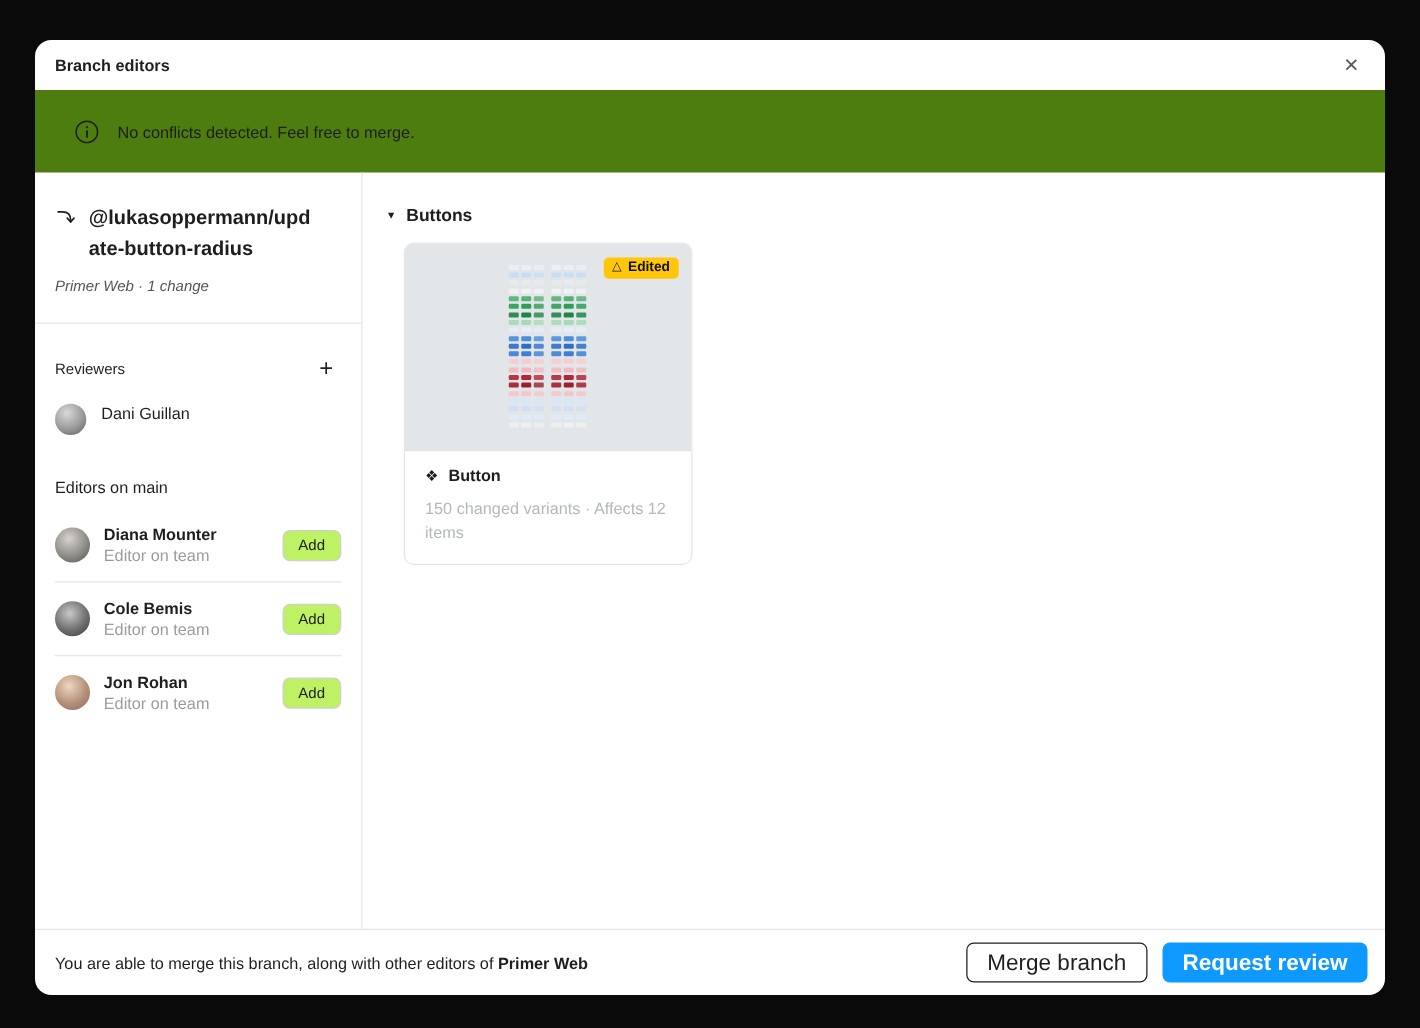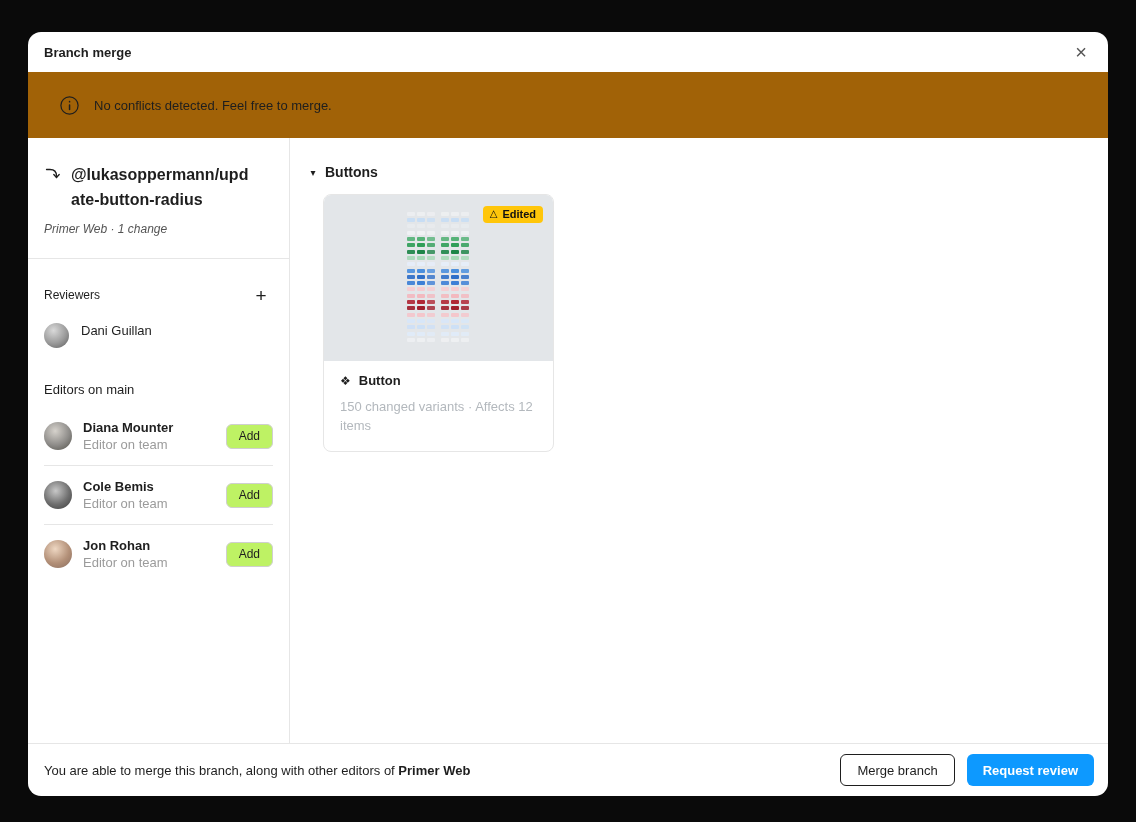--- a/index.html
+++ b/index.html
@@ -71,36 +71,36 @@
   .tchip.gapr{margin-right:6px;}
   .card-body{padding:12px 16px 16px;}
   .comp-row{display:flex;align-items:center;gap:8px;}
   .comp-ic{font-size:12px;line-height:1;color:#1e1e1e;}
   .comp-name{font-size:13px;font-weight:700;}
   .card-desc{margin-top:9px;font-size:13px;line-height:19px;color:#b3b8bd;}
   
   .ftr{flex:0 0 52px;border-top:1px solid #e6e6e6;display:flex;align-items:center;padding:0 14px 0 16px;}
   .ftr-msg{font-size:13px;}
   .ftr-msg b{font-weight:700;}
-  .btn{height:32px;display:flex;align-items:center;border-radius:6px;font-size:13px;cursor:pointer;box-sizing:border-box;}
+  .btn{height:32px;display:flex;align-items:center;border-radius:6px;font-size:18px;cursor:pointer;box-sizing:border-box;}
   .btn-secondary{margin-left:auto;padding:0 16px;background:#fff;border:1px solid #1e1e1e;color:#1e1e1e;}
   .btn-primary{margin-left:12px;padding:8px 16px;background:#0d99ff;border:none;color:#fff;font-weight:700;}
   svg{display:block;}
 </style>
 </head>
 <body>
 
 <div class="window">
 
   <div class="hdr">
-    <span class="hdr-title">Branch merge</span>
+    <span class="hdr-title">Branch editors</span>
     <span class="close-btn">×</span>
   </div>
 
-  <div class="banner" style="background: #a16207; align-items: center;">
+  <div class="banner" style="background: #4d7c0f; align-items: center;">
     <svg class="info-ic" viewBox="0 0 19 19">
       <circle cx="9.5" cy="9.5" r="8.6" fill="none" stroke="#1e1e1e" stroke-width="1.2"></circle>
       <rect x="8.8" y="8.2" width="1.5" height="6" rx="0.7" fill="#1e1e1e"></rect>
       <rect x="8.8" y="4.8" width="1.5" height="1.8" rx="0.7" fill="#1e1e1e"></rect>
     </svg>
     <span class="banner-text">No conflicts detected. Feel free to merge.</span>
   </div>
 
   <div class="body">
 

